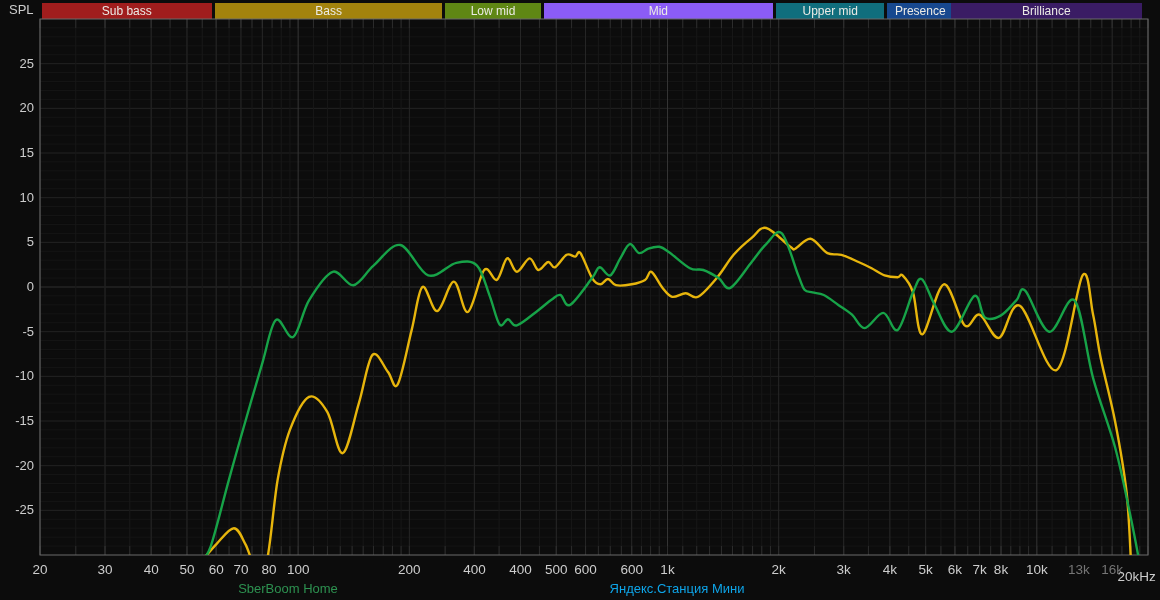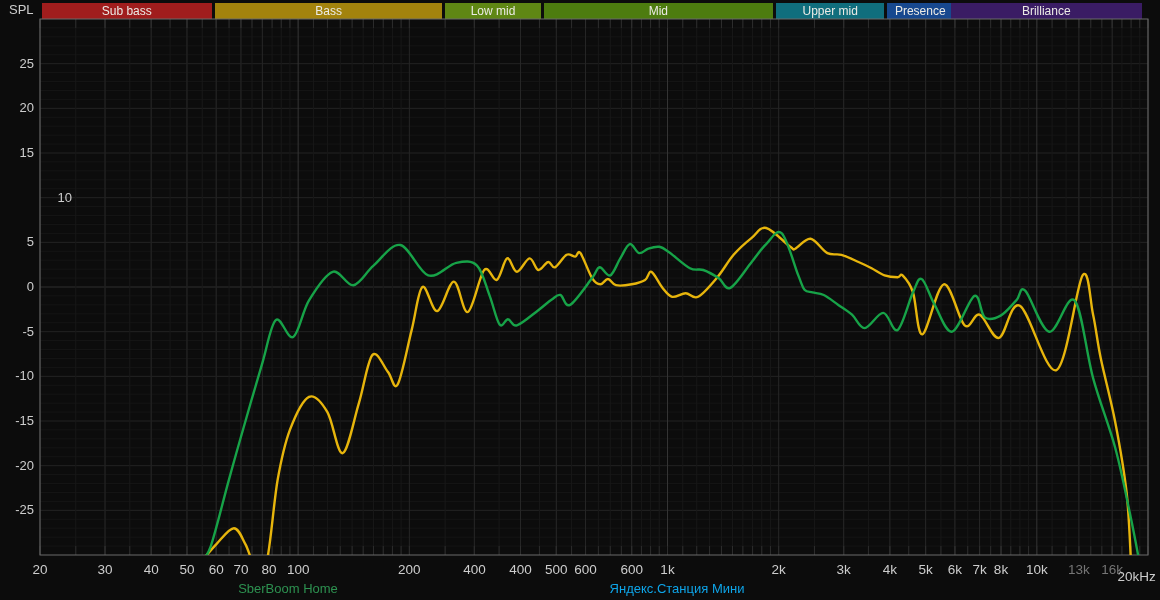--- a/index.html
+++ b/index.html
@@ -17,21 +17,21 @@
 </style>
 </head>
 <body>
 
 <div class="stage">
   <div class="spl">SPL</div>
   <div id="bands">
       <div class="band" style="left: 41.5px; width: 170.5px; background: rgb(160, 29, 29);">Sub bass</div>
       <div class="band" style="left: 215px; width: 227.3px; background: rgb(163, 131, 13);">Bass</div>
       <div class="band" style="left: 445.3px; width: 95.4px; background: rgb(95, 135, 20);">Low mid</div>
-      <div class="band" style="left: 543.7px; width: 229.4px; background: #4d7c0f; text-align: right;">Mid</div>
+      <div class="band" style="left: 543.7px; width: 229.4px; background: #8b5cf6; text-align: right;">Mid</div>
       <div class="band" style="left: 776.1px; width: 108.2px; background: rgb(16, 110, 125);">Upper mid</div>
       <div class="band" style="left: 887.3px; width: 66px; background: rgb(23, 72, 143);">Presence</div>
       <div class="band" style="left: 950.9px; width: 190.7px; background: rgb(58, 28, 100);">Brilliance</div>
     </div>
   <svg id="plot" width="1160" height="600" viewBox="0 0 1160 600">
       <line x1="40" y1="546.0666666666666" x2="1148" y2="546.0666666666666" stroke="#151515" stroke-width="1"></line>
       <line x1="40" y1="537.1333333333333" x2="1148" y2="537.1333333333333" stroke="#151515" stroke-width="1"></line>
       <line x1="40" y1="528.2" x2="1148" y2="528.2" stroke="#151515" stroke-width="1"></line>
       <line x1="40" y1="519.2666666666667" x2="1148" y2="519.2666666666667" stroke="#151515" stroke-width="1"></line>
       <line x1="40" y1="501.40000000000003" x2="1148" y2="501.40000000000003" stroke="#151515" stroke-width="1"></line>
@@ -417,21 +417,21 @@
       <span class="xlab" style="left: 1001px;">8k</span>
       <span class="xlab" style="left: 1036.8px;">10k</span>
       <span class="xlab dim" style="left: 1078.9px;">13k</span>
       <span class="xlab dim" style="left: 1112.2px;">16k</span>
       <span class="xlab last" style="left: 1148px;">20kHz</span>
     </div>
   <div id="ylabels">
       <div class="ylab" style="top: 55.7px;">25</div>
       <div class="ylab" style="top: 100.3px;">20</div>
       <div class="ylab" style="top: 145px;">15</div>
-      <div class="ylab" style="top: 189.7px; padding-left: 38px;">10</div>
+      <div class="ylab" style="top: 189.7px;">10</div>
       <div class="ylab" style="top: 234.3px;">5</div>
       <div class="ylab" style="top: 279px;">0</div>
       <div class="ylab" style="top: 323.7px;">-5</div>
       <div class="ylab" style="top: 368.3px;">-10</div>
       <div class="ylab" style="top: 413px;">-15</div>
       <div class="ylab" style="top: 457.7px;">-20</div>
       <div class="ylab" style="top: 502.3px;">-25</div>
     </div>
   <div id="legend">
     <span class="legend-item" id="leg0" style="color: rgb(45, 145, 80); left: 288px;">SberBoom Home</span>

